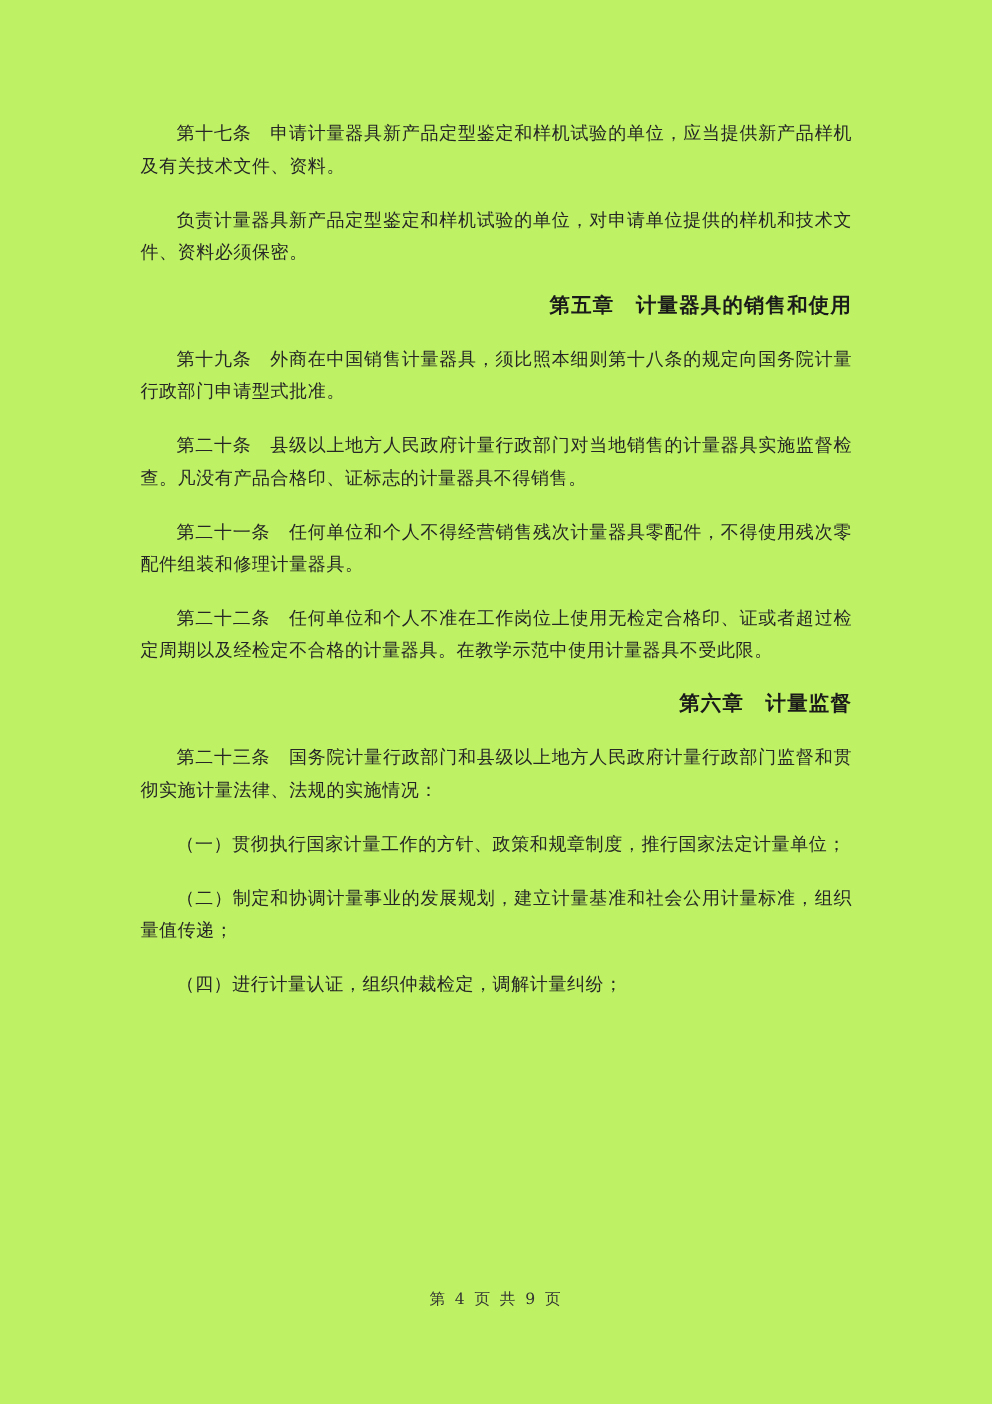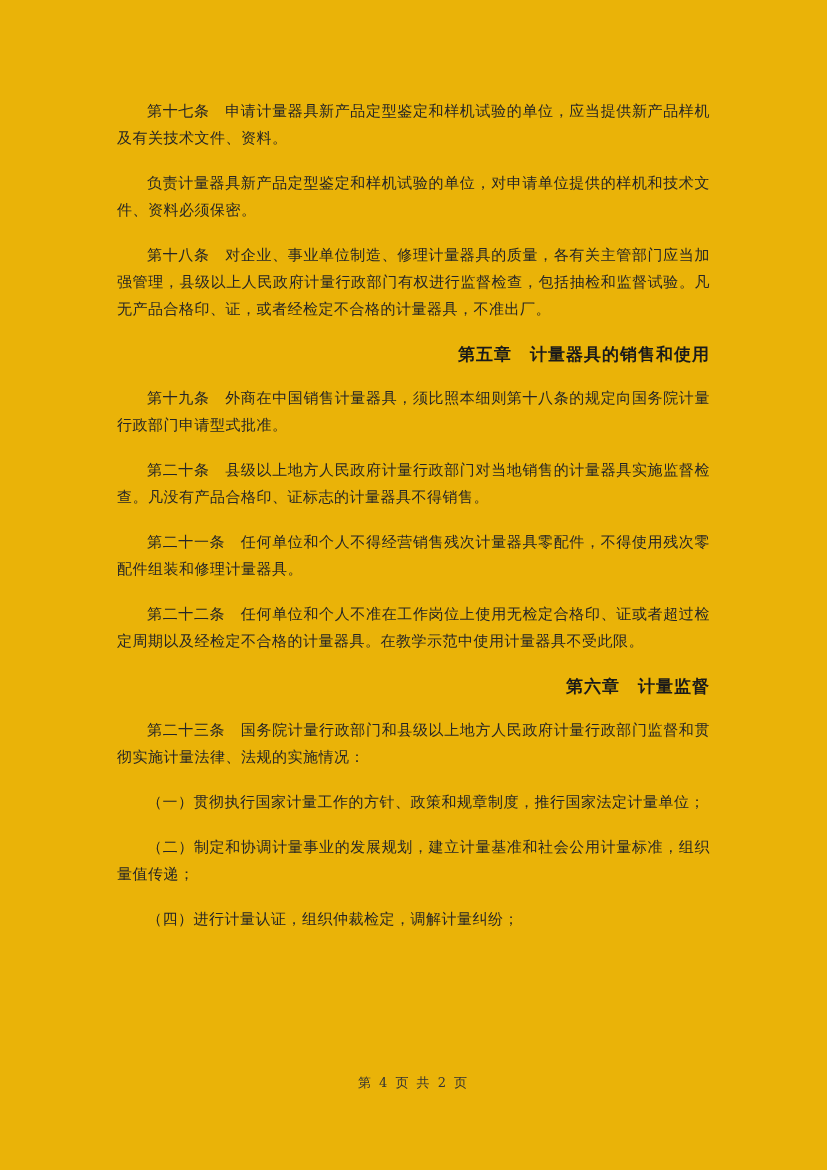--- a/index.html
+++ b/index.html
@@ -1,21 +1,21 @@
 <!DOCTYPE html>
 <html><head>
 <meta charset="utf-8">
 <style>
   * { margin: 0; padding: 0; box-sizing: border-box; }
   html, body { background: #ffffff; }
   .page {
     position: relative;
     width: 827px;
     height: 1170px;
-    background: #eab308;
+    background: #bef264;
     font-family: "DejaVu Serif", "Liberation Serif", serif;
     color: #262626;
     overflow: hidden;
   }
   .content {
     position: absolute;
     left: 117px;
     right: 117px;
     top: 98px;
   }
@@ -47,26 +47,25 @@
     letter-spacing: 2px;
   }
 </style>
 </head>
 <body>
 
 <div class="page">
   <div class="content">
     <p class="para">第十七条　申请计量器具新产品定型鉴定和样机试验的单位，应当提供新产品样机及有关技术文件、资料。</p>
     <p class="para">负责计量器具新产品定型鉴定和样机试验的单位，对申请单位提供的样机和技术文件、资料必须保密。</p>
-    <p class="para">第十八条　对企业、事业单位制造、修理计量器具的质量，各有关主管部门应当加强管理，县级以上人民政府计量行政部门有权进行监督检查，包括抽检和监督试验。凡无产品合格印、证，或者经检定不合格的计量器具，不准出厂。</p>
     <h2 class="chapter">第五章　计量器具的销售和使用</h2>
     <p class="para">第十九条　外商在中国销售计量器具，须比照本细则第十八条的规定向国务院计量行政部门申请型式批准。</p>
     <p class="para">第二十条　县级以上地方人民政府计量行政部门对当地销售的计量器具实施监督检查。凡没有产品合格印、证标志的计量器具不得销售。</p>
     <p class="para">第二十一条　任何单位和个人不得经营销售残次计量器具零配件，不得使用残次零配件组装和修理计量器具。</p>
     <p class="para">第二十二条　任何单位和个人不准在工作岗位上使用无检定合格印、证或者超过检定周期以及经检定不合格的计量器具。在教学示范中使用计量器具不受此限。</p>
     <h2 class="chapter">第六章　计量监督</h2>
     <p class="para">第二十三条　国务院计量行政部门和县级以上地方人民政府计量行政部门监督和贯彻实施计量法律、法规的实施情况：</p>
     <p class="para">（一）贯彻执行国家计量工作的方针、政策和规章制度，推行国家法定计量单位；</p>
     <p class="para">（二）制定和协调计量事业的发展规划，建立计量基准和社会公用计量标准，组织量值传递；</p>
     <p class="para">（四）进行计量认证，组织仲裁检定，调解计量纠纷；</p>
   </div>
-  <div class="footer">第 4 页 共 2 页</div>
+  <div class="footer">第 4 页 共 9 页</div>
 </div>
 
 </body></html>

